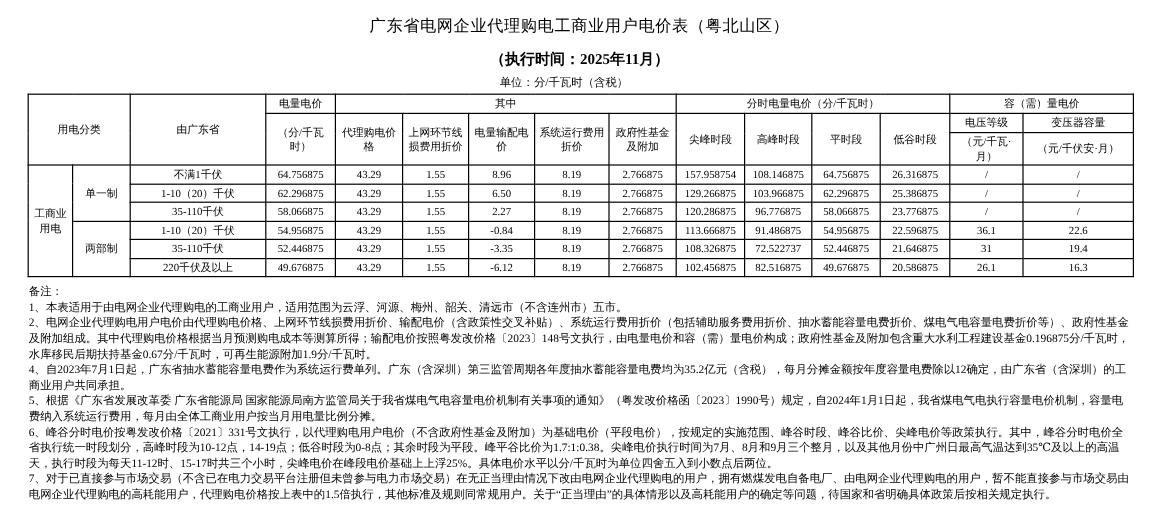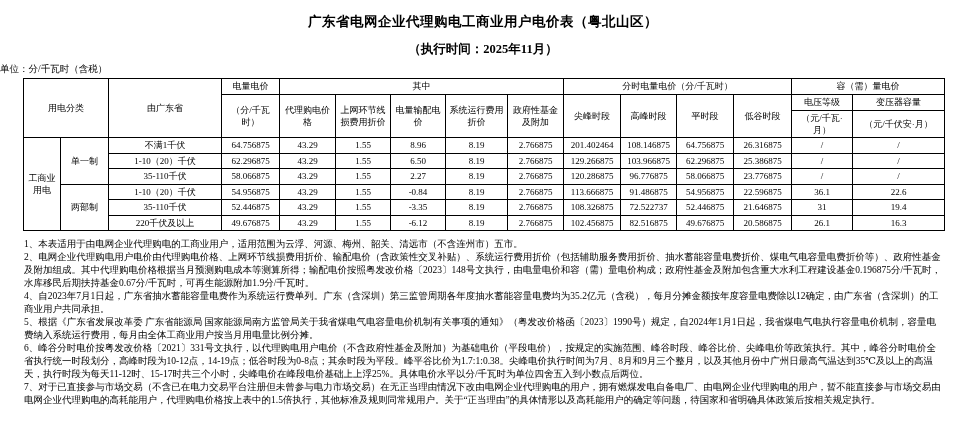--- a/index.html
+++ b/index.html
@@ -1,19 +1,19 @@
 <!DOCTYPE html>
 <html><head>
 <meta charset="utf-8">
 <style>
   html,body{margin:0;padding:0;background:#fff;}
   body{width:966px;height:432px;color:#000;font-family:"Liberation Serif","DejaVu Serif",serif;}
-  .title{ text-align:center;font-weight:bold;font-size:13.5px;padding-top:13px;letter-spacing:.5px;}
+  .title{ text-align:center;font-weight:normal;font-size:13.5px;padding-top:13px;letter-spacing:.5px;}
   .subtitle{text-align:center;font-weight:bold;font-size:12.5px;margin-top:10px;}
-  .unit{text-align:left;font-size:9.5px;margin:5px 26px 2px 0;}
+  .unit{text-align:center;font-size:9.5px;margin:5px 26px 2px 0;}
   table.price{border-collapse:collapse;table-layout:fixed;margin-left:23px;width:921px;border:1.5px solid #000;}
   .price th,.price td{border:1px solid #000;font-weight:normal;font-size:9px;text-align:center;vertical-align:middle;padding:1px 1px;line-height:1.35;word-break:break-all;}
   .price thead tr{height:16px;}
   .price tbody tr{height:15.5px;}
   .notes{margin:7px 24px 0 24px;font-size:9.5px;line-height:13px;}
   .notes p{margin:0;word-break:break-all;}
 </style>
 </head>
 <body>
 
@@ -71,21 +71,21 @@
     <tr>
       <td rowspan="6">工商业用电</td>
       <td rowspan="3">单一制</td>
       <td>不满1千伏</td>
       <td>64.756875</td>
       <td>43.29</td>
       <td>1.55</td>
       <td>8.96</td>
       <td>8.19</td>
       <td>2.766875</td>
-      <td>201.402464</td>
+      <td>157.958754</td>
       <td>108.146875</td>
       <td>64.756875</td>
       <td>26.316875</td>
       <td>/</td>
       <td>/</td>
     </tr>
     <tr>
       <td>1-10（20）千伏</td>
       <td>62.296875</td>
       <td>43.29</td>
@@ -158,19 +158,20 @@
       <td>82.516875</td>
       <td>49.676875</td>
       <td>20.586875</td>
       <td>26.1</td>
       <td>16.3</td>
     </tr>
   </tbody>
 </table>
 
 <div class="notes">
+  <p>备注：</p>
   <p>1、本表适用于由电网企业代理购电的工商业用户，适用范围为云浮、河源、梅州、韶关、清远市（不含连州市）五市。</p>
   <p>2、电网企业代理购电用户电价由代理购电价格、上网环节线损费用折价、输配电价（含政策性交叉补贴）、系统运行费用折价（包括辅助服务费用折价、抽水蓄能容量电费折价、煤电气电容量电费折价等）、政府性基金及附加组成。其中代理购电价格根据当月预测购电成本等测算所得；输配电价按照粤发改价格〔2023〕148号文执行，由电量电价和容（需）量电价构成；政府性基金及附加包含重大水利工程建设基金0.196875分/千瓦时，水库移民后期扶持基金0.67分/千瓦时，可再生能源附加1.9分/千瓦时。</p>
   <p>4、自2023年7月1日起，广东省抽水蓄能容量电费作为系统运行费单列。广东（含深圳）第三监管周期各年度抽水蓄能容量电费均为35.2亿元（含税），每月分摊金额按年度容量电费除以12确定，由广东省（含深圳）的工商业用户共同承担。</p>
   <p>5、根据《广东省发展改革委 广东省能源局 国家能源局南方监管局关于我省煤电气电容量电价机制有关事项的通知》（粤发改价格函〔2023〕1990号）规定，自2024年1月1日起，我省煤电气电执行容量电价机制，容量电费纳入系统运行费用，每月由全体工商业用户按当月用电量比例分摊。</p>
   <p>6、峰谷分时电价按粤发改价格〔2021〕331号文执行，以代理购电用户电价（不含政府性基金及附加）为基础电价（平段电价），按规定的实施范围、峰谷时段、峰谷比价、尖峰电价等政策执行。其中，峰谷分时电价全省执行统一时段划分，高峰时段为10-12点，14-19点；低谷时段为0-8点；其余时段为平段。峰平谷比价为1.7:1:0.38。尖峰电价执行时间为7月、8月和9月三个整月，以及其他月份中广州日最高气温达到35℃及以上的高温天，执行时段为每天11-12时、15-17时共三个小时，尖峰电价在峰段电价基础上上浮25%。具体电价水平以分/千瓦时为单位四舍五入到小数点后两位。</p>
   <p>7、对于已直接参与市场交易（不含已在电力交易平台注册但未曾参与电力市场交易）在无正当理由情况下改由电网企业代理购电的用户，拥有燃煤发电自备电厂、由电网企业代理购电的用户，暂不能直接参与市场交易由电网企业代理购电的高耗能用户，代理购电价格按上表中的1.5倍执行，其他标准及规则同常规用户。关于“正当理由”的具体情形以及高耗能用户的确定等问题，待国家和省明确具体政策后按相关规定执行。</p>
 </div>
 
 </body></html>

